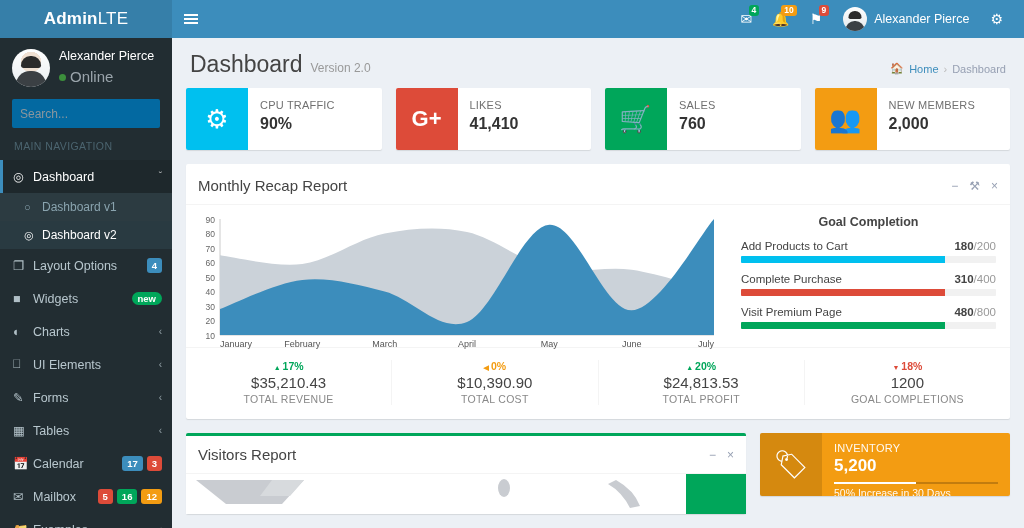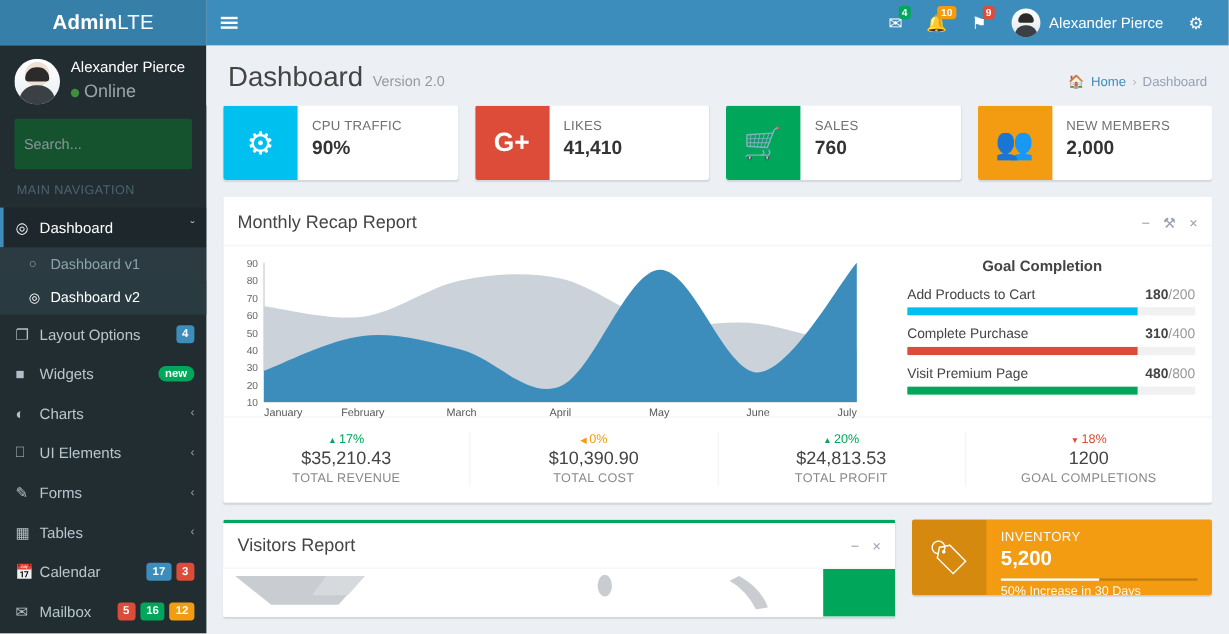--- a/index.html
+++ b/index.html
@@ -38,22 +38,22 @@
     content:""; position:absolute; left:50%; bottom:-4px; transform:translateX(-50%);
     width:30px; height:20px; background:#3b4044; border-radius:14px 14px 0 0;
   }
   .user-info { margin-left: 9px; line-height: 1.35; }
   .user-name { color: #fff; font-size: 12.5px; }
   .user-status { color: #9aa4ab; font-size: 15px; display: flex; align-items: center; gap: 4px; margin-top: 2px;}
   .dot-online { width: 7px; height: 7px; border-radius: 50%; background: #3c8f3c; display: inline-block; }
 
   .search-wrap { padding: 0 12px 0 12px; }
   .search-box {
-    display: flex; align-items: center; background: #14532d;
-    height: 42px; border-radius: 2px; padding: 0 8px;
+    display: flex; align-items: center; background: #0369a1;
+    height: 29px; border-radius: 2px; padding: 0 8px;
   }
   .search-box input {
     flex: 1; background: transparent; border: 0; outline: none;
     color: #c3ccd2; font-size: 12px; font-family: inherit;
   }
   .search-box input::placeholder { color: #8a969d; }
 
   .nav-header {
     color: #4b646f; font-size: 10.5px; letter-spacing: .4px;
     padding: 12px 14px 8px 14px; text-transform: uppercase;
@@ -137,34 +137,34 @@
   .box-title { font-size: 15px; color: #444; font-weight: 400; }
   .box-tools { margin-left: auto; display: flex; gap: 11px; color: #97a0b3; font-size: 12px; }
   .box-tools span { cursor: pointer; }
 
   .recap-body { display: flex; padding: 10px 0 4px 0; }
   .chart-col { flex: 0 0 545px; padding: 0 8px 0 4px; }
   .chart-title { text-align: center; font-size: 11.5px; font-weight: 700; color: #444; margin-bottom: 8px; }
   .chart-wrap { position: relative; height: 128px; }
   .goal-col { flex: 1; padding: 0 14px 0 10px; }
   .goal-title { text-align: center; font-size: 12.5px; font-weight: 700; color: #444; margin-bottom: 11px; }
-  .goal-item { margin-bottom: 10px; margin-left: 15px; }
+  .goal-item { margin-bottom: 10px; }
   .goal-head { display: flex; align-items: baseline; font-size: 11.5px; color: #444; margin-bottom: 4px; }
   .goal-label { flex: 1; }
   .goal-val { font-weight: 700; font-size: 11.5px; }
   .goal-val i { font-weight: 400; color: #999; font-style: normal; }
   .progress { height: 7px; background: #f1f1f1; border-radius: 1px; overflow: hidden; }
   .progress > div { height: 100%; }
 
   .recap-footer { display: flex; border-top: 1px solid #f4f4f4; padding: 12px 0 14px 0; }
   .stat {
     flex: 1; text-align: center; border-right: 1px solid #f4f4f4;
   }
   .stat:last-child { border-right: 0; }
-  .stat-desc { font-size: 10.5px; font-weight: 400; }
+  .stat-desc { font-size: 10.5px; font-weight: 700; }
   .stat-num { font-size: 15px; color: #444; margin: 2px 0 2px 0; }
   .stat-lbl { font-size: 10.5px; color: #888; letter-spacing: .3px; }
   .caret-up::before { content: "\25B2"; font-size: 7px; margin-right: 2px; }
   .caret-down::before { content: "\25BC"; font-size: 7px; margin-right: 2px; }
   .caret-left::before { content: "\25C0"; font-size: 7px; margin-right: 2px; }
 
   .bottom-row { display: flex; gap: 14px; margin-top: 14px; }
   .visitors-box { flex: 0 0 560px; border-top-color: #00a65a; }
   .visitors-body { height: 40px; position: relative; overflow: hidden; background: #fff; }
   .inventory-box {

